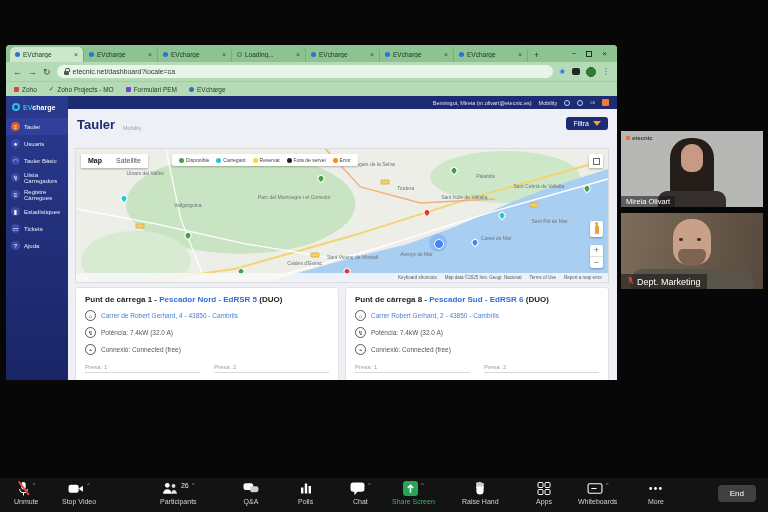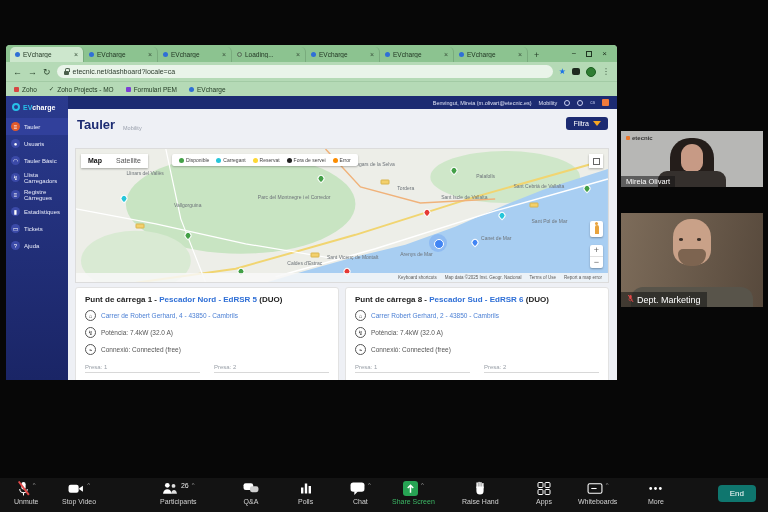--- a/index.html
+++ b/index.html
@@ -110,23 +110,23 @@
   .crow { display:flex; align-items:center; gap:5px; margin-top:6px; font-size:6.5px; color:#555; }
   .cico { width:11px; height:11px; border-radius:50%; border:1px solid #555; flex:none;
     display:flex; align-items:center; justify-content:center; font-size:6px; color:#333; }
   .crow a { color:#4a7fd4; text-decoration:none; }
   .presarow { display:flex; gap:14px; margin-top:9px; }
   .presa { flex:1; font-size:6px; color:#9aa0a8; border-bottom:1px solid #d8d8d8; padding-bottom:2px; }
   .statusrow { display:flex; gap:14px; margin-top:6px; }
   .status { flex:1; display:flex; align-items:center; gap:3px; font-size:6.5px; color:#333; }
 
   
-  .tile { position:absolute; left:621px; width:142px; height:56px; overflow:hidden; background:#b7b7b5; }
+  .tile { position:absolute; left:621px; width:142px; height:76px; overflow:hidden; background:#b7b7b5; }
   #tile1 { top:131px; }
-  #tile2 { top:213px; height:94px; background:linear-gradient(100deg,#7d6c5a,#57493c); }
+  #tile2 { top:213px; height:76px; background:linear-gradient(100deg,#7d6c5a,#57493c); }
   .nametag { position:absolute; left:0; bottom:0; background:rgba(20,20,20,.55); color:#fff;
     padding:1px 5px; font-size:7.5px; display:flex; gap:3px; align-items:center; }
   #tile2 .nametag { font-size:9px; padding:2px 6px; }
   .etlogo { position:absolute; left:5px; top:4px; font-size:6px; font-weight:bold; color:#3a3a3a; }
   .etlogo i { display:inline-block; width:4px; height:4px; background:#e8762c; border-radius:1px;
     margin-right:2px; font-style:normal; }
   .w-hair { position:absolute; left:50%; top:7px; transform:translateX(-50%); width:44px; height:64px;
     background:#241d1a; border-radius:20px 20px 14px 14px; }
   .w-face { position:absolute; left:50%; top:13px; transform:translateX(-50%); width:22px; height:28px;
     background:#c79a85; border-radius:11px 11px 9px 9px; }
@@ -143,21 +143,21 @@
   
   #ztoolbar { position:absolute; left:0; right:0; bottom:0; height:34px; background:#131313; }
   .zbtn { position:absolute; top:3px; display:flex; flex-direction:column; align-items:center; gap:2px; }
   .zbtn .lbl { font-size:7px; color:#d2d2d2; white-space:nowrap; }
   .zbtn.green .lbl { color:#3cb765; }
   .icrow { display:flex; align-items:flex-start; gap:3px; height:15px; }
   .caret { font-size:6px; color:#9a9a9a; margin-top:1px; }
   .badge { font-size:7px; color:#e8e8e8; margin-top:1px; }
   .sharebox { width:15px; height:15px; background:#27a454; border-radius:3px;
     display:flex; align-items:center; justify-content:center; }
-  #endbtn { position:absolute; right:12px; top:7px; background:#0f766e; color:#fff;
+  #endbtn { position:absolute; right:12px; top:7px; background:#404040; color:#fff;
     font-size:8px; border-radius:4px; padding:4px 12px; }
   .redmic { color:#e04848; font-size:8px; }
 </style>
 </head>
 <body>
 
 <div id="browser">
 
   <div id="tabstrip">
     <div class="tab active">

